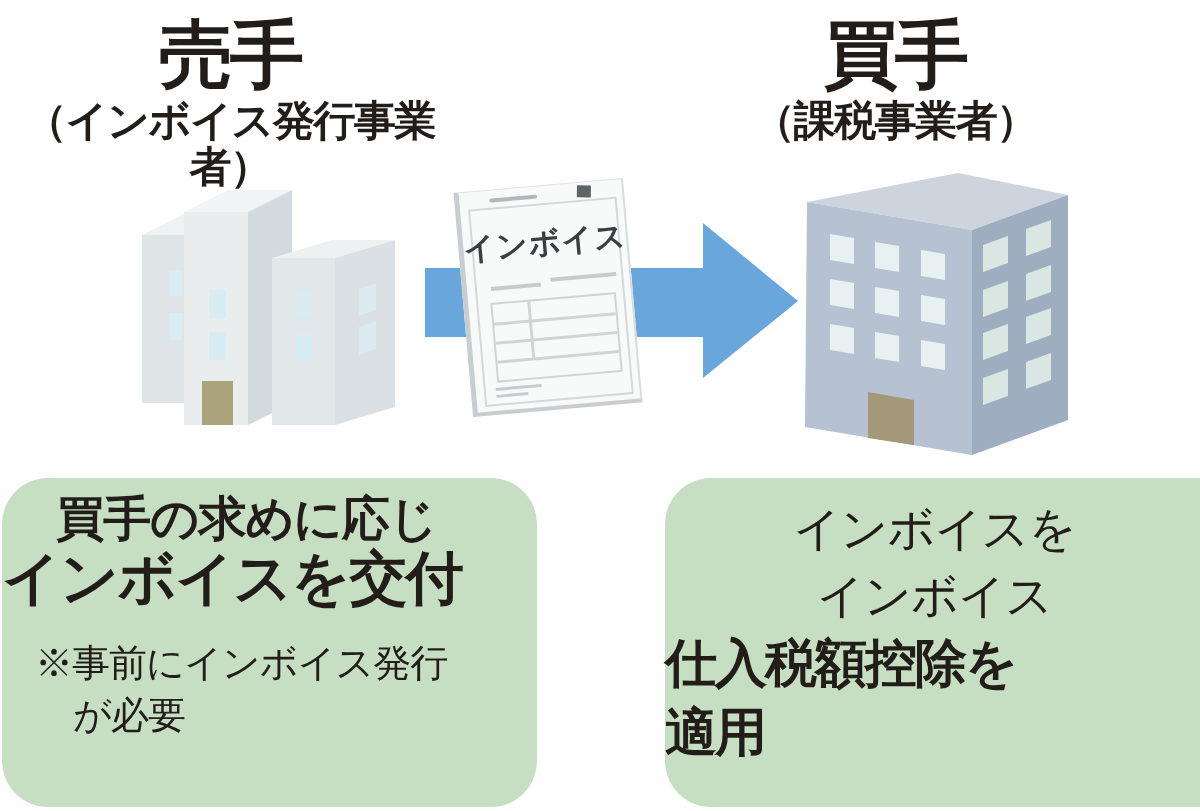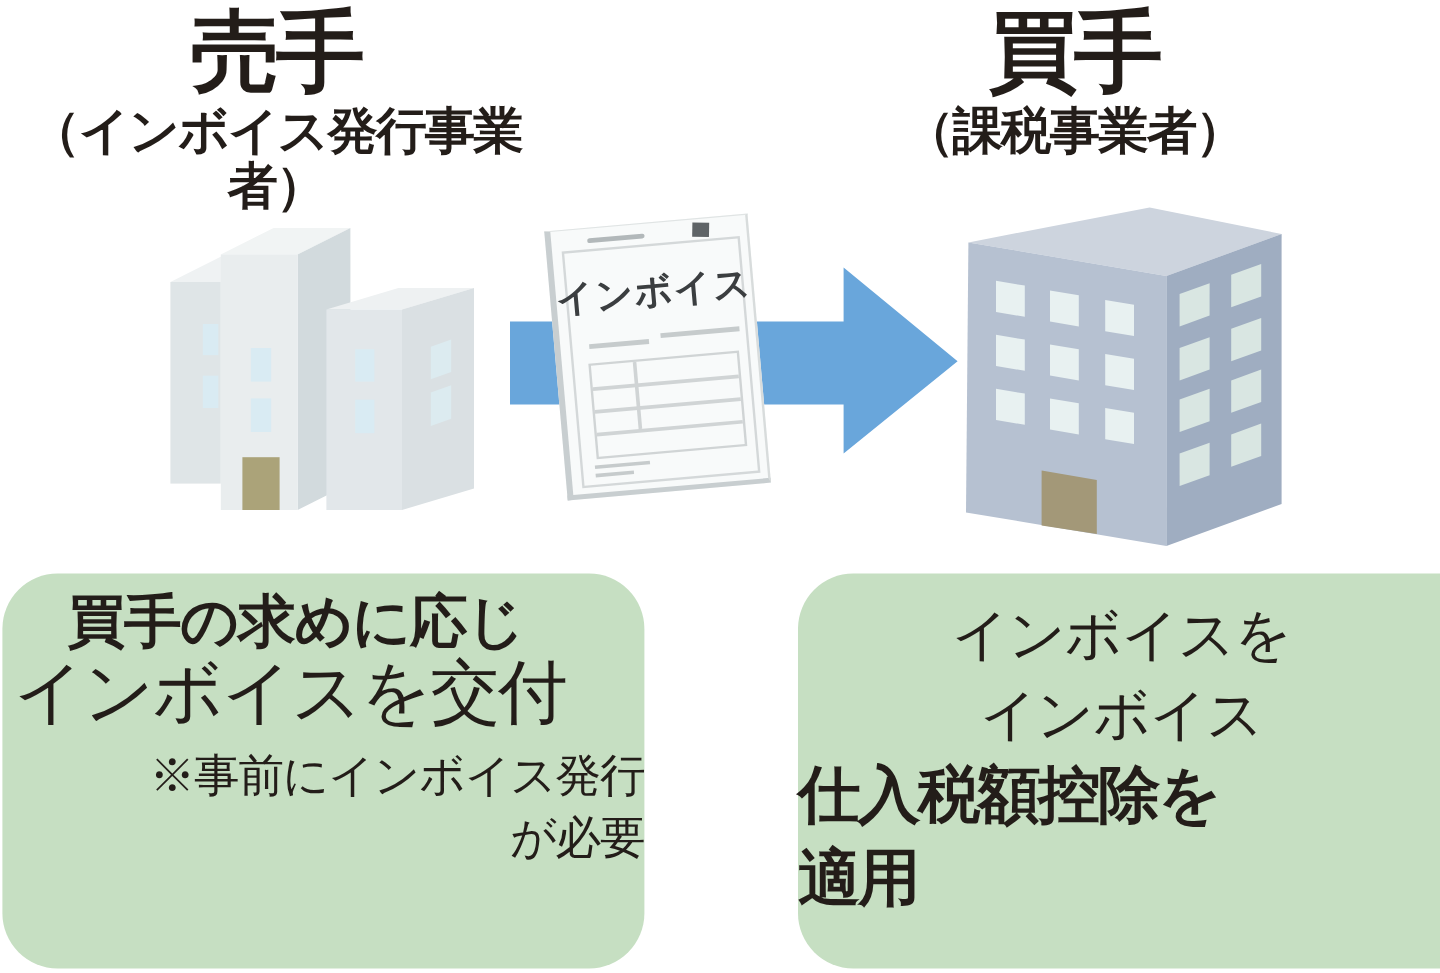--- a/index.html
+++ b/index.html
@@ -1,21 +1,21 @@
 <!DOCTYPE html>
 <html style="--box-green: #c6dfc2; --arrow-blue: #69a6db; --text-dark: #231d19;"><head>
 <meta charset="utf-8">
 <style>
   html,body{margin:0;padding:0;background:#fff;}
   .stage{
     position:relative;width:1200px;height:811px;background:#ffffff;overflow:hidden;
     font-family:"Liberation Sans",sans-serif;color:var(--text-dark,#231d19);
   }
   
-  .hdr{position:absolute;top:4px;width:460px;text-align:center;}
+  .hdr{position:absolute;top:16px;width:460px;text-align:center;}
   .hdr-seller{left:0;}
   .hdr-buyer{left:665px;}
   .hdr-main{font-size:74px;font-weight:900;letter-spacing:-3px;line-height:1.05;}
   .hdr-sub{font-size:42px;font-weight:700;letter-spacing:-1.5px;line-height:1.1;margin-top:4px;}
   
   .bld{position:absolute;}
   .bld-seller{left:140px;top:178px;}
   .bld-buyer{left:795px;top:170px;}
   
   .arrow-svg{position:absolute;left:420px;top:215px;}
@@ -44,24 +44,24 @@
   .doc-h3{left:0;top:56px;width:100%;height:2.5px;background:#d0d4d5;}
   .doc-b1{left:20px;top:197px;width:46px;height:3px;background:#c6cbcc;}
   .doc-b2{left:20px;top:204px;width:32px;height:3px;background:#c6cbcc;}
   
   .gbox{position:absolute;top:478px;height:329px;background:var(--box-green,#c6dfc2);
         border-radius:46px;box-sizing:border-box;}
   .gbox-seller{left:2px;width:535px;}
   .gbox-buyer{left:665px;width:605px;}
   .sb-line1{margin-top:14px;padding-right:46px;text-align:center;
             font-size:48px;font-weight:700;line-height:1.12;letter-spacing:-1px;}
-  .sb-line2{padding-right:56px;text-align:center;
-            font-size:58px;font-weight:400;line-height:1.12;letter-spacing:-1.5px;}
-  .sb-note{margin-top:10px;margin-left:33px;font-size:38px;font-weight:400;
-           line-height:52px;letter-spacing:-1px;text-align:right;}
+  .sb-line2{padding-right:56px;text-align:left;
+            font-size:58px;font-weight:700;line-height:1.12;letter-spacing:-1.5px;}
+  .sb-note{margin-top:26px;margin-left:33px;font-size:38px;font-weight:400;
+           line-height:52px;letter-spacing:-1px;}
   .sb-note .cont{padding-left:38px;}
   .bb-line1,.bb-line2{padding-right:66px;text-align:center;font-size:47px;font-weight:500;
             line-height:1.42;letter-spacing:-1px;}
   .bb-line1{margin-top:18px;}
   .bb-line3,.bb-line4{padding-right:66px;text-align:left;font-size:52px;font-weight:900;
             line-height:1.32;letter-spacing:-2px;}
 </style>
 </head>
 <body>
 

